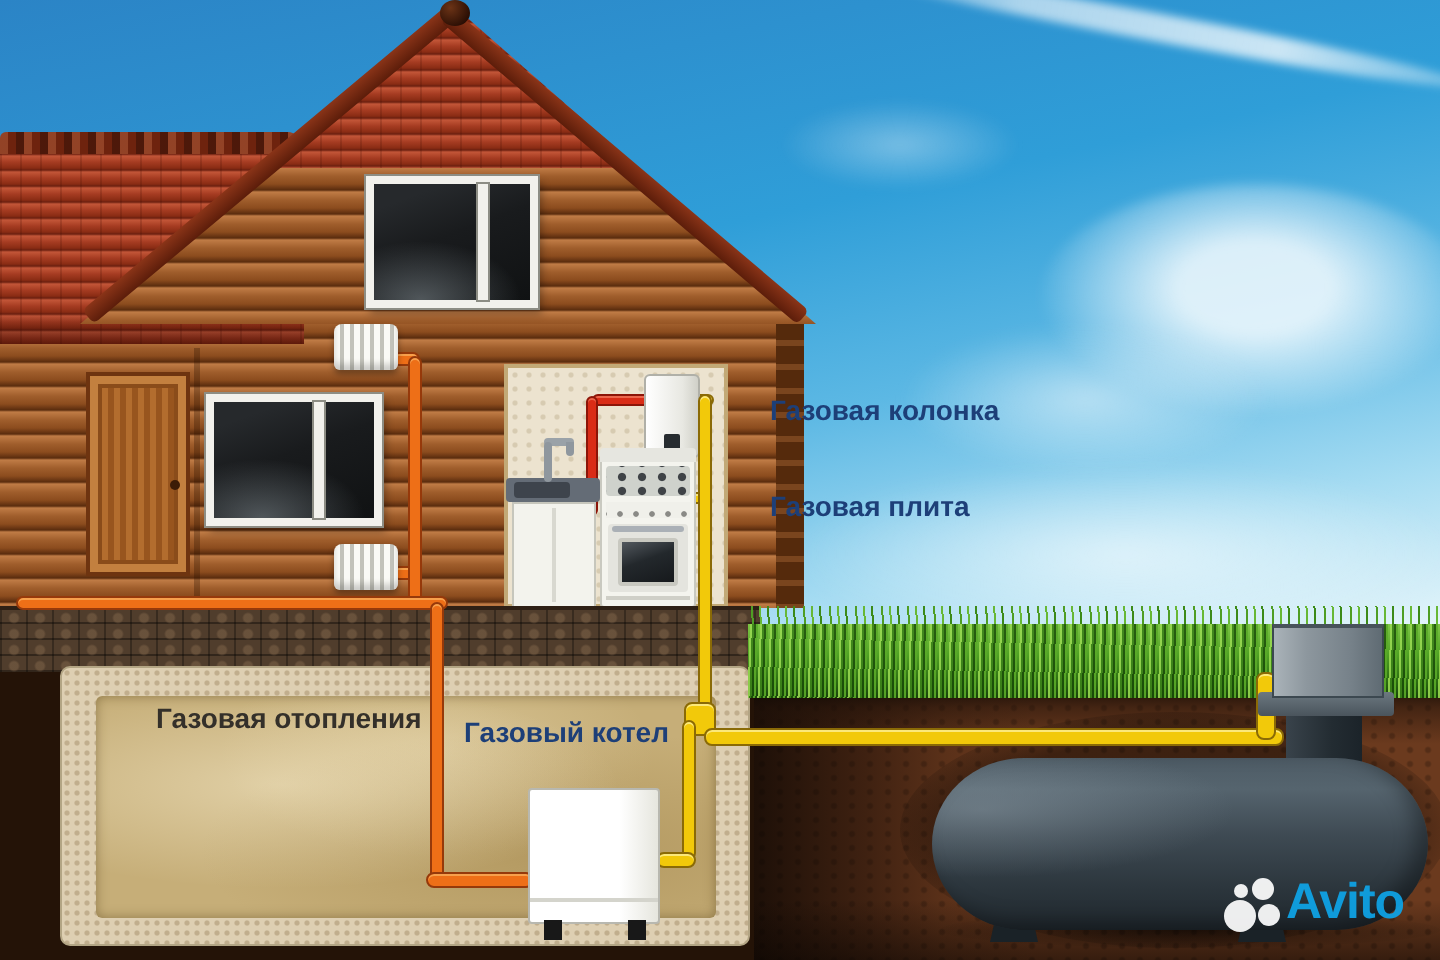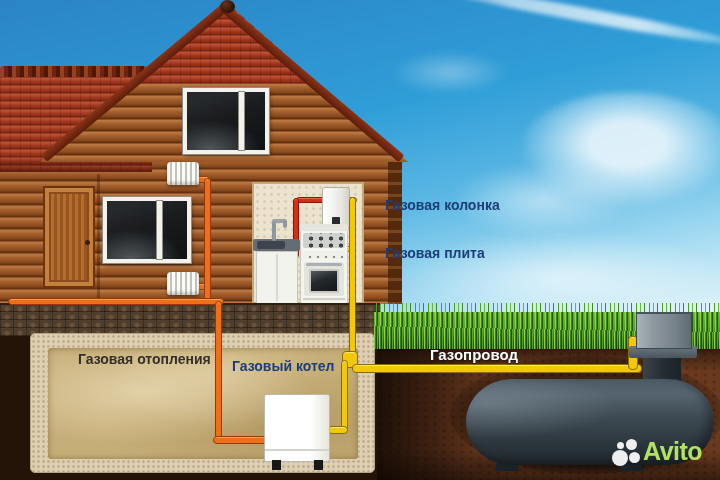--- a/index.html
+++ b/index.html
@@ -145,21 +145,21 @@
 
   
   .lbl{font-weight:bold;white-space:nowrap;}
   .lbl-navy{color:#1d3f78;font-size:14px;}
   .lbl-dark{color:#34302a;font-size:14px;}
   .lbl-white{color:#ffffff;text-shadow:0 1px 2px rgba(0,0,0,.55);}
 
   
   .avito{left:611px;top:438px;width:110px;height:32px;opacity:.92;}
   .avito .dot{border-radius:50%;background:#ffffff;}
-  .avito .txt{left:32px;top:-1px;color:#bef264;font-weight:bold;font-size:25px;letter-spacing:-.5px;position:absolute;}
+  .avito .txt{left:32px;top:-1px;color:#0ea5e9;font-weight:bold;font-size:25px;letter-spacing:-.5px;position:absolute;}
 </style>
 </head>
 <body>
 
 <div id="stage">
 
   <div class="sky">
     <div class="cloud c1"></div>
     <div class="cloud c2"></div>
     <div class="cloud c3"></div>
@@ -260,21 +260,20 @@
   <div class="tfoot" style="left:619px;top:456px;"></div>
   <div class="neck"></div>
   <div class="flange"></div>
   <div class="hatch"></div>
   <div class="tank"></div>
 
   <div class="lbl lbl-navy" style="left:385px;top:245px;">Газовая плита</div>
   <div class="lbl lbl-navy" style="left:385px;top:197px;">Газовая колонка</div>
   <div class="lbl lbl-dark" style="left:78px;top:351px;">Газовая отопления</div>
   <div class="lbl lbl-navy" style="left:232px;top:358px;">Газовый котел</div>
-  <div class="lbl lbl-white" style="left:430px;top:346px;font-size:15px;">Газопровод</div>
 
   <div class="avito">
     <div class="dot" style="left:6px;top:4px;width:7px;height:7px;"></div>
     <div class="dot" style="left:15px;top:1px;width:11px;height:11px;"></div>
     <div class="dot" style="left:1px;top:12px;width:16px;height:16px;"></div>
     <div class="dot" style="left:18px;top:14px;width:11px;height:11px;"></div>
     <span class="txt">Avito</span>
   </div>
 
 </div>

